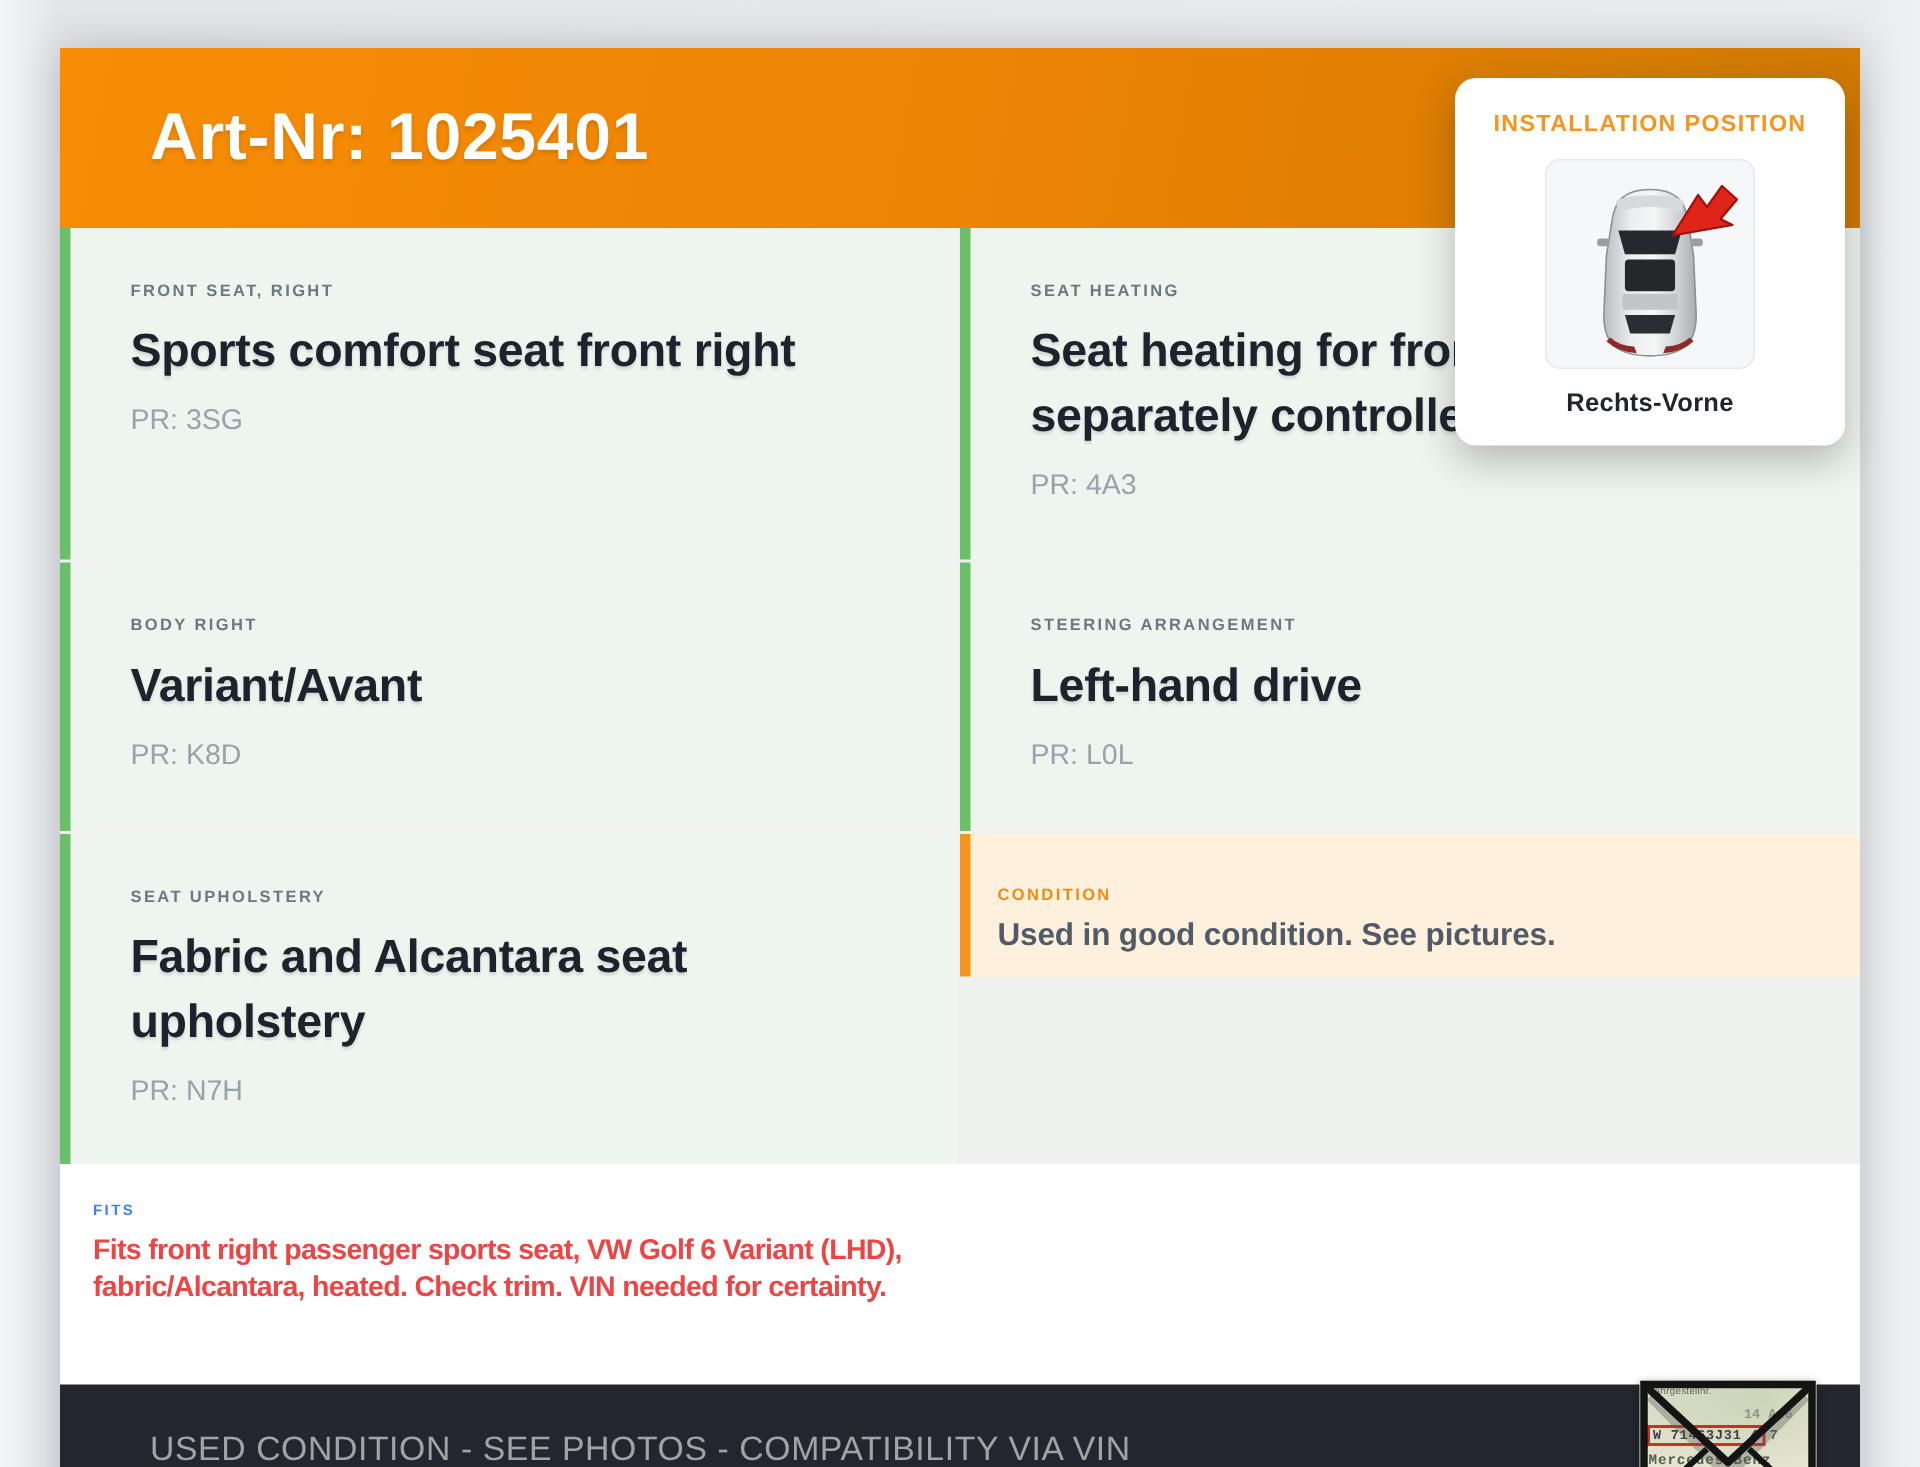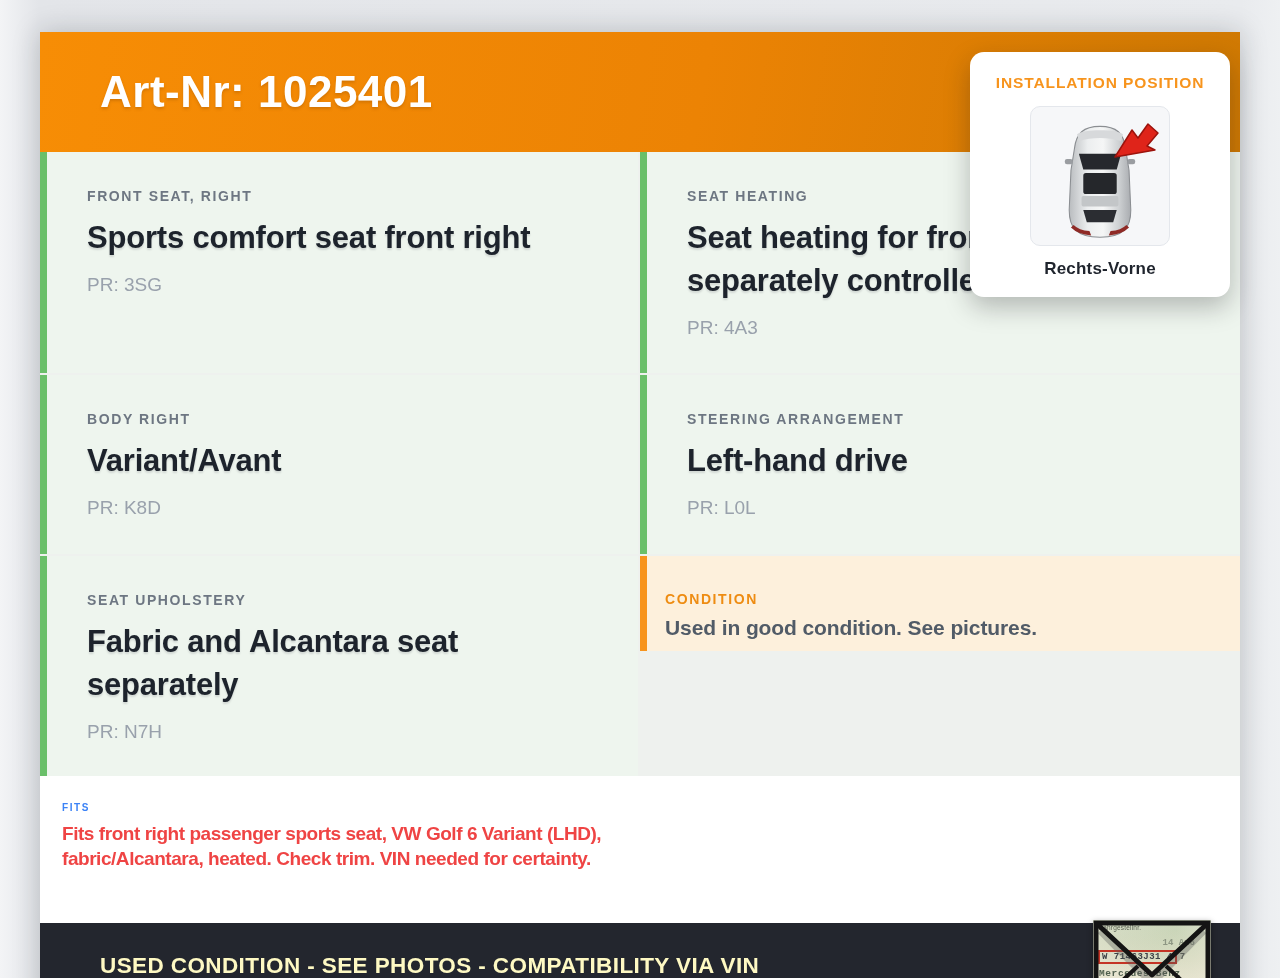--- a/index.html
+++ b/index.html
@@ -26,21 +26,21 @@
   
   .grid{
     display:grid;grid-template-columns:598px 600px;grid-template-rows:221px 179px 220px;
     gap:2px;background:#eef1ee;
   }
   .card{
     background:#eef5ee;border-left:7px solid var(--accent-green,#6abf69);
     box-sizing:border-box;padding:36px 20px 0 40px;
   }
   .cat{
-    font-size:14px;font-weight:700;letter-spacing:1.6px;color:#6d7682;
+    font-size:11px;font-weight:700;letter-spacing:1.6px;color:#6d7682;
   }
   .card h2{
     margin:12px 0 0;font-size:31px;line-height:43px;font-weight:700;color:#1d232c;
     letter-spacing:-.2px;max-width:492px;text-shadow:0 2px 2px rgba(20,25,35,.13);
   }
   .pr{font-size:19px;color:#99a1ac;margin-top:15px;}
   .card.cond{
     border-left-color:var(--accent-orange,#f6950f);background:#fdf0dc;
     height:95px;align-self:start;padding:35px 20px 0 18px;
   }
@@ -54,21 +54,21 @@
   .fits .cat{font-size:10px;color:#3b82f6;}
   .fits p{
     margin:9px 0 0;font-size:19px;font-weight:700;color:#ef4444;line-height:24.5px;
     letter-spacing:-.45px;max-width:566px;
   }
   
   .ftr{
     margin-top:3px;height:85px;background:var(--footer-bg,#23262e);
     display:flex;align-items:center;padding-left:60px;box-sizing:border-box;
   }
-  .ftr span{color:#fef9c3;font-size:22.5px;font-weight:700;letter-spacing:.4px;}
+  .ftr span{color:#a3a3a3;font-size:22.5px;font-weight:400;letter-spacing:.4px;}
   
   .install{
     position:absolute;top:20px;left:930px;width:260px;height:245px;z-index:5;
     background:#fff;border-radius:14px;box-shadow:0 10px 26px rgba(25,25,30,.28);
     text-align:center;box-sizing:border-box;padding-top:22px;
   }
   .ip-title{font-size:15.5px;font-weight:700;letter-spacing:.9px;color:var(--accent-orange,#f7941d);}
   .car-box{
     width:138px;height:138px;margin:14px auto 0;background:#f6f7f9;
     border:1px solid #e4e7ec;border-radius:10px;position:relative;
@@ -130,21 +130,21 @@
     </div>
 
     <div class="card">
       <div class="cat">STEERING ARRANGEMENT</div>
       <h2>Left-hand drive</h2>
       <div class="pr">PR: L0L</div>
     </div>
 
     <div class="card">
       <div class="cat">SEAT UPHOLSTERY</div>
-      <h2>Fabric and Alcantara seat separately</h2>
+      <h2>Fabric and Alcantara seat upholstery</h2>
       <div class="pr">PR: N7H</div>
     </div>
 
     <div class="card cond">
       <div class="cat">CONDITION</div>
       <div class="cond-text">Used in good condition. See pictures.</div>
     </div>
 
   </div>
 

